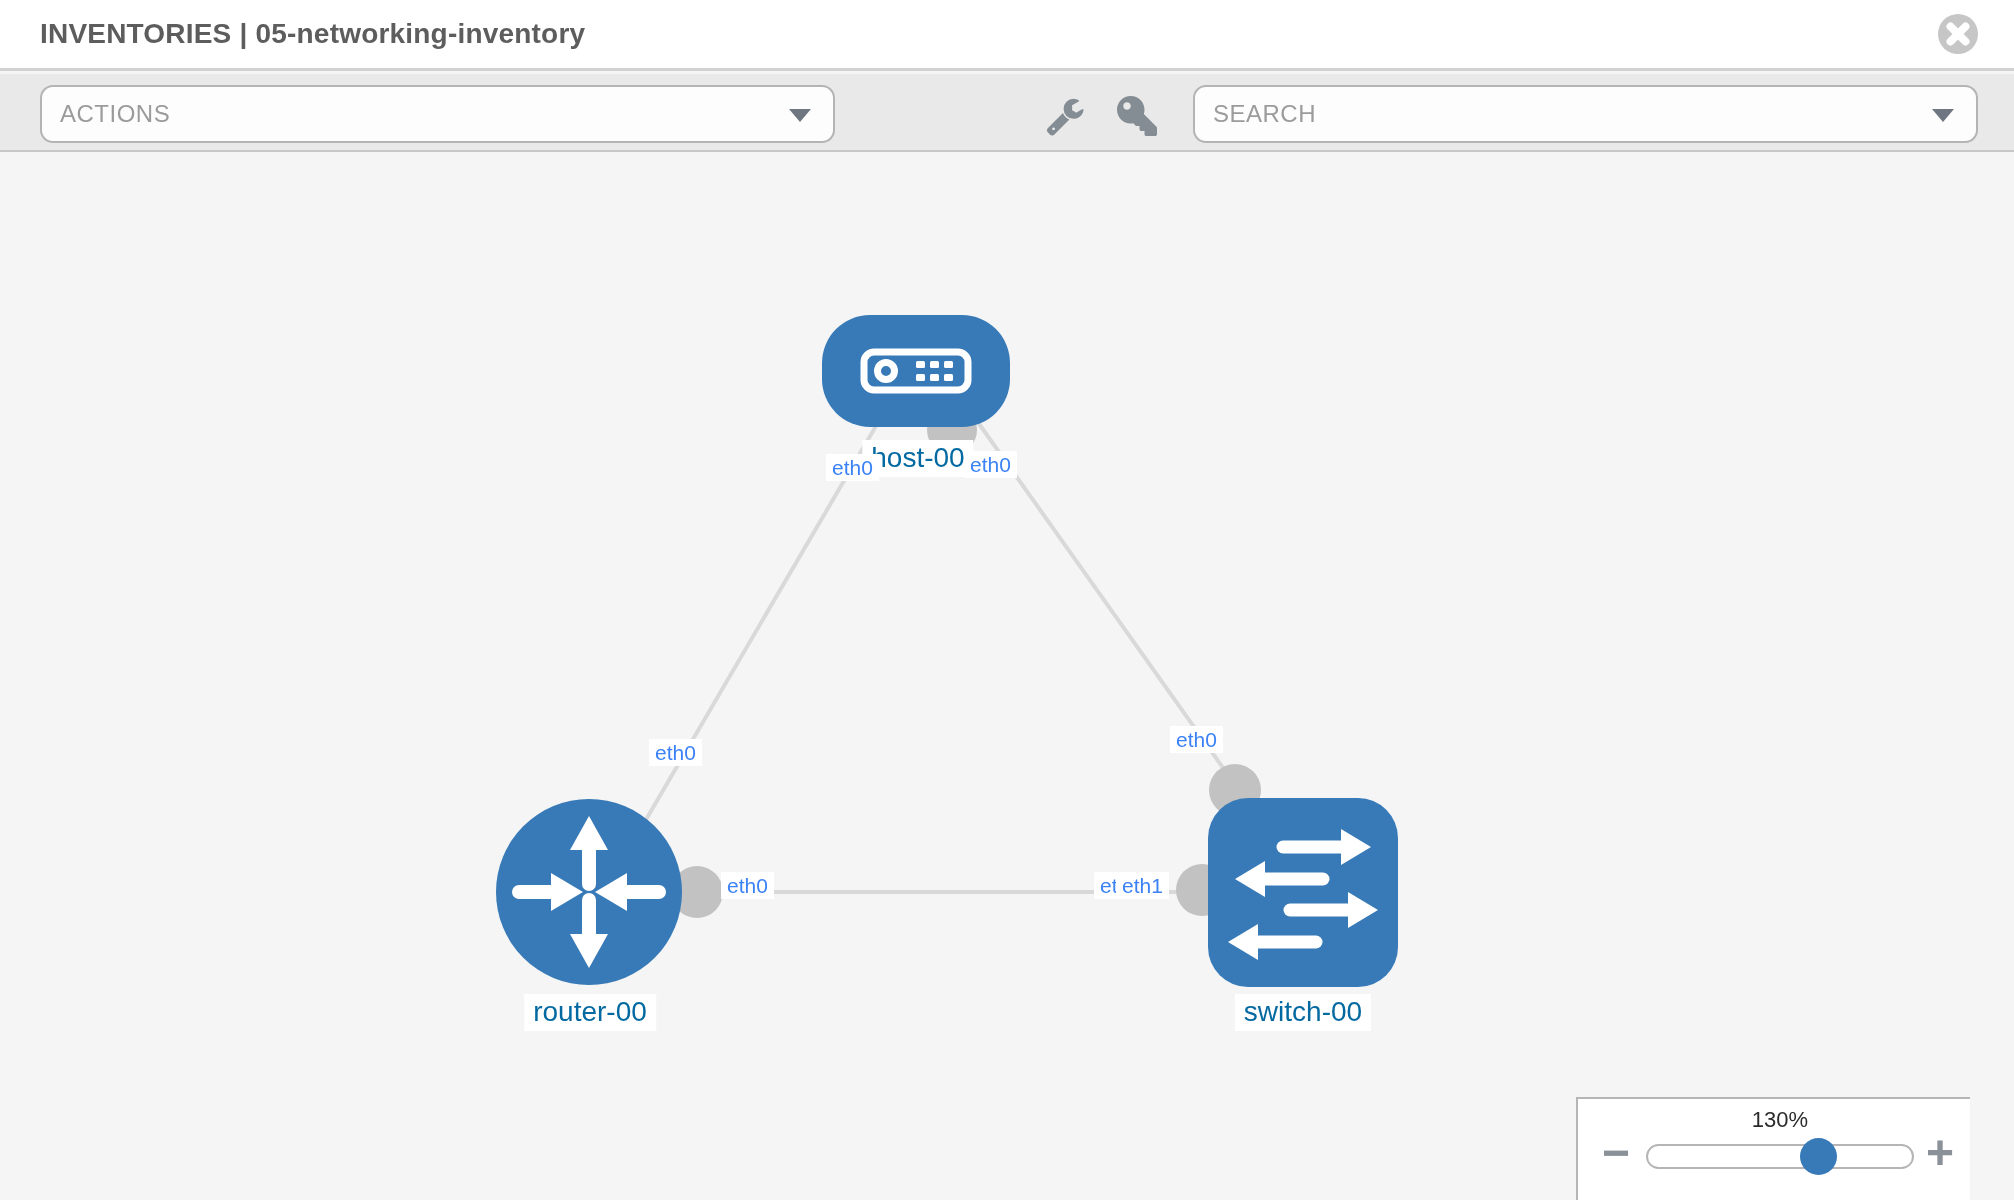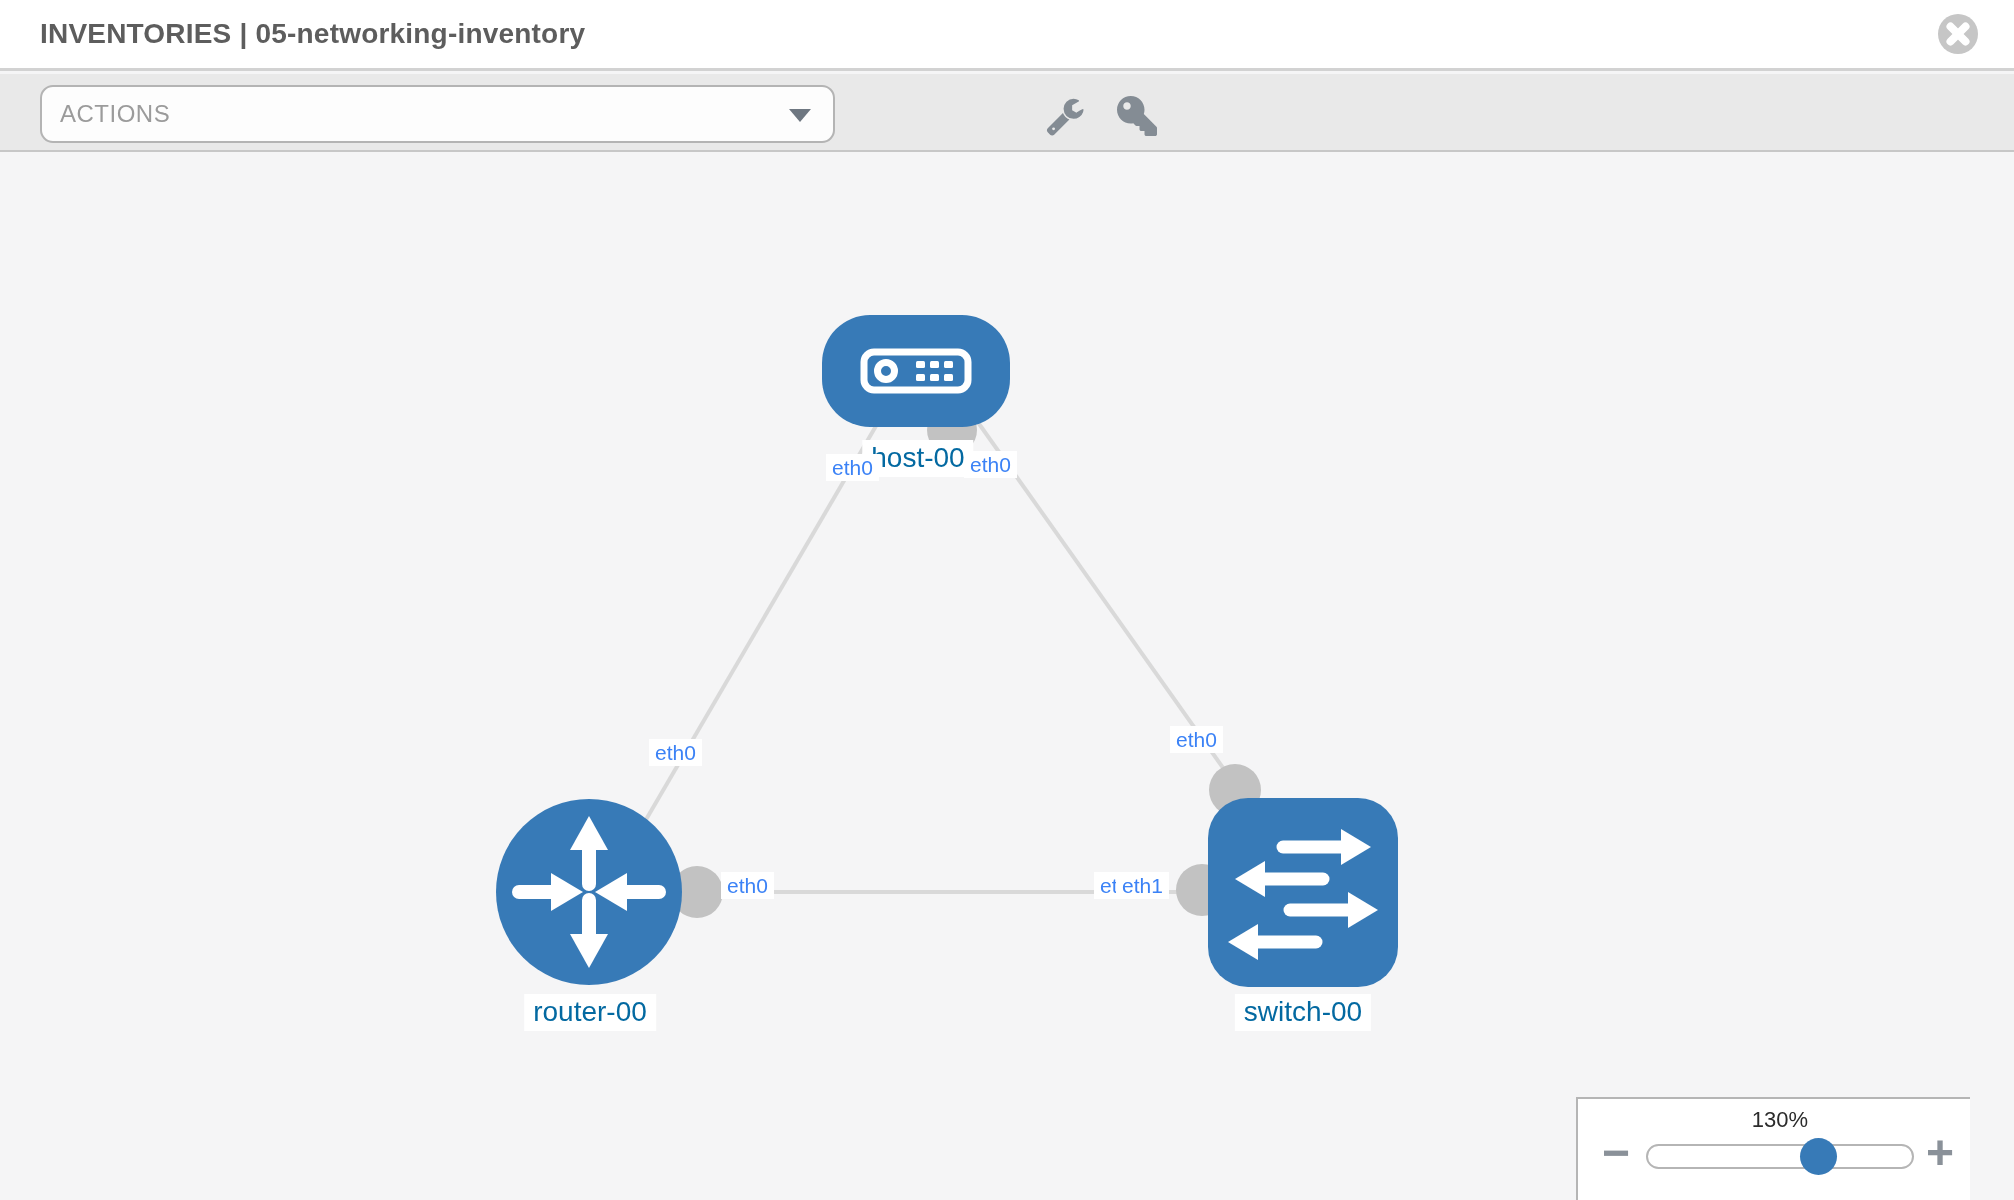--- a/index.html
+++ b/index.html
@@ -116,20 +116,24 @@
   </div>
 
   <div class="tool-icon-btn" style="left:1117px;">
     <svg width="40" height="40" viewBox="0 0 512 512">
       <g transform="scale(-1,1) translate(-512,0)">
         <path fill="#848c94" d="M512 176.001C512 273.203 433.202 352 336 352c-11.22 0-22.19-1.062-32.827-3.069l-24.012 27.014A23.999 23.999 0 0 1 261.223 384H224v40c0 13.255-10.745 24-24 24h-40v40c0 13.255-10.745 24-24 24H24c-13.255 0-24-10.745-24-24v-78.059c0-6.365 2.529-12.47 7.029-16.971l161.802-161.802C163.108 213.814 160 195.271 160 176 160 78.798 238.797.001 335.999 0 433.488-.001 512 78.511 512 176.001zM336 128c0 26.51 21.49 48 48 48s48-21.49 48-48-21.49-48-48-48-48 21.49-48 48z"></path>
       </g>
     </svg>
   </div>
 
+  <div class="dropdown" style="left:1193px;width:785px;">
+    <span class="dd-label">SEARCH</span>
+    <span class="caret"></span>
+  </div>
 
 </div>
 
 <div class="canvas">
 
   <svg class="links-svg" width="2014" height="1048" viewBox="0 0 2014 1048">
 
     <line x1="890" y1="250" x2="630" y2="695" stroke="#d9d9d9" stroke-width="4"></line>
     <line x1="960" y1="245" x2="1260" y2="668" stroke="#d9d9d9" stroke-width="4"></line>
     <line x1="697" y1="740" x2="1210" y2="740" stroke="#d9d9d9" stroke-width="4"></line>

